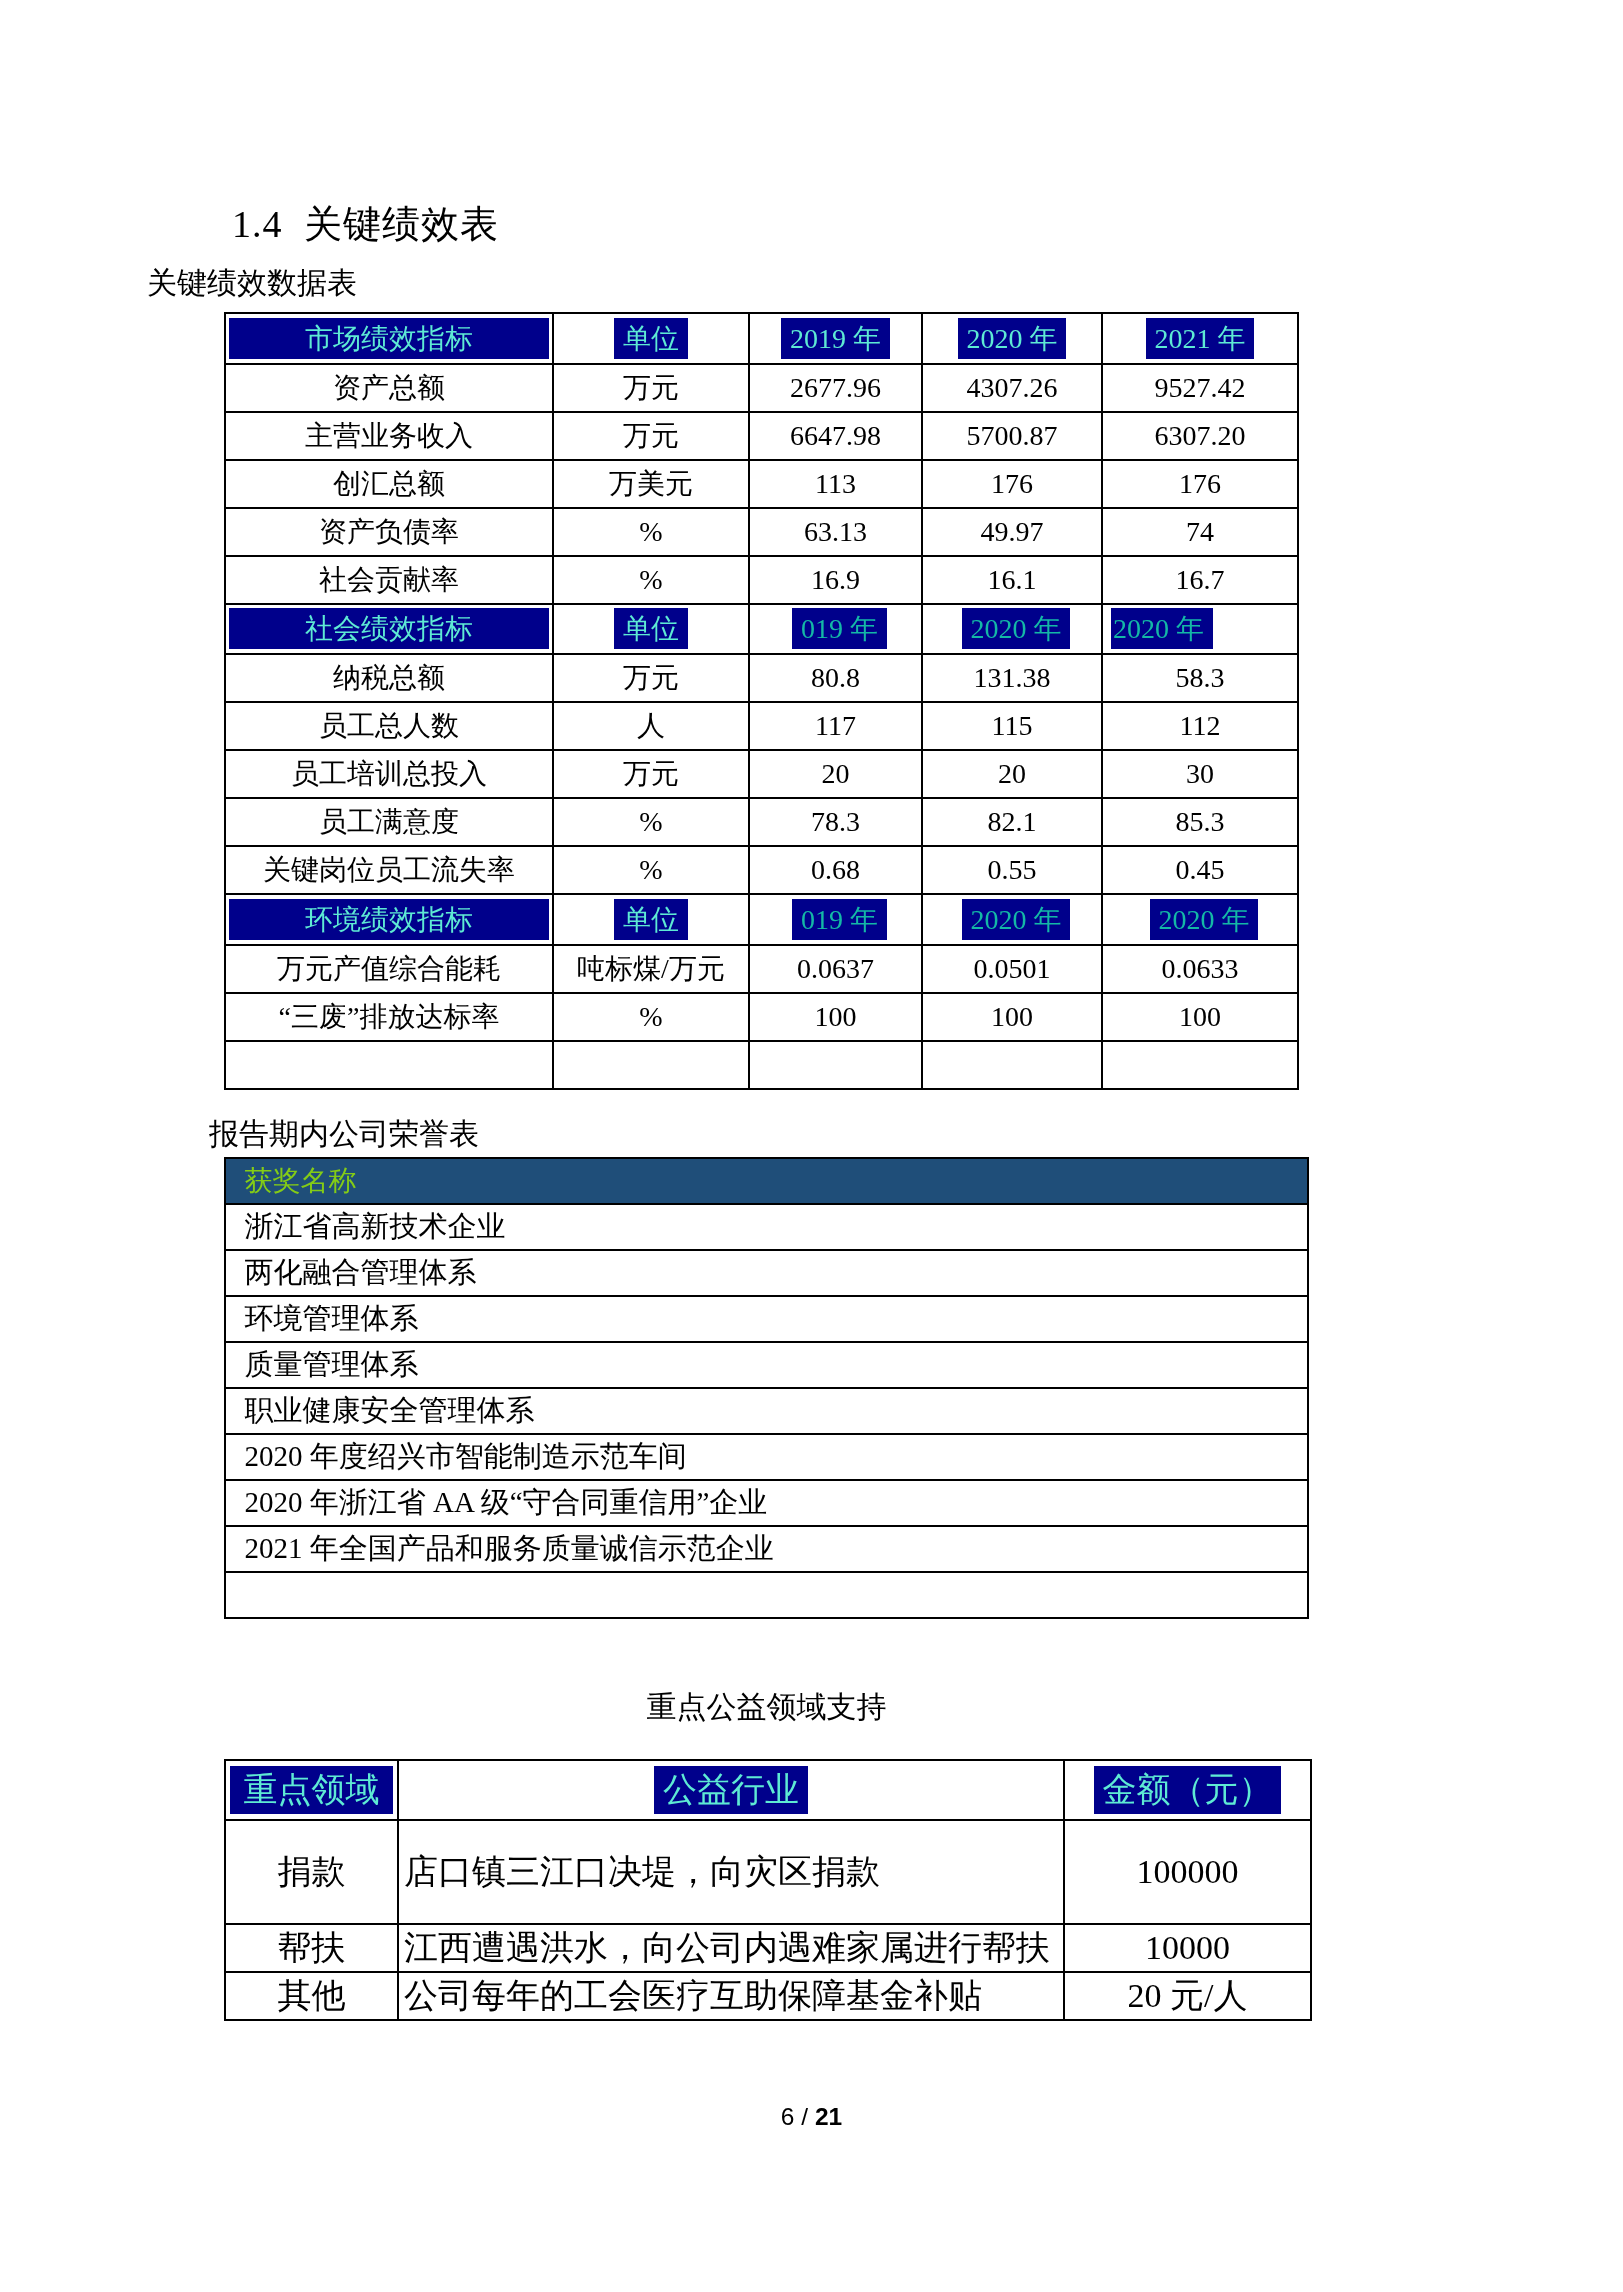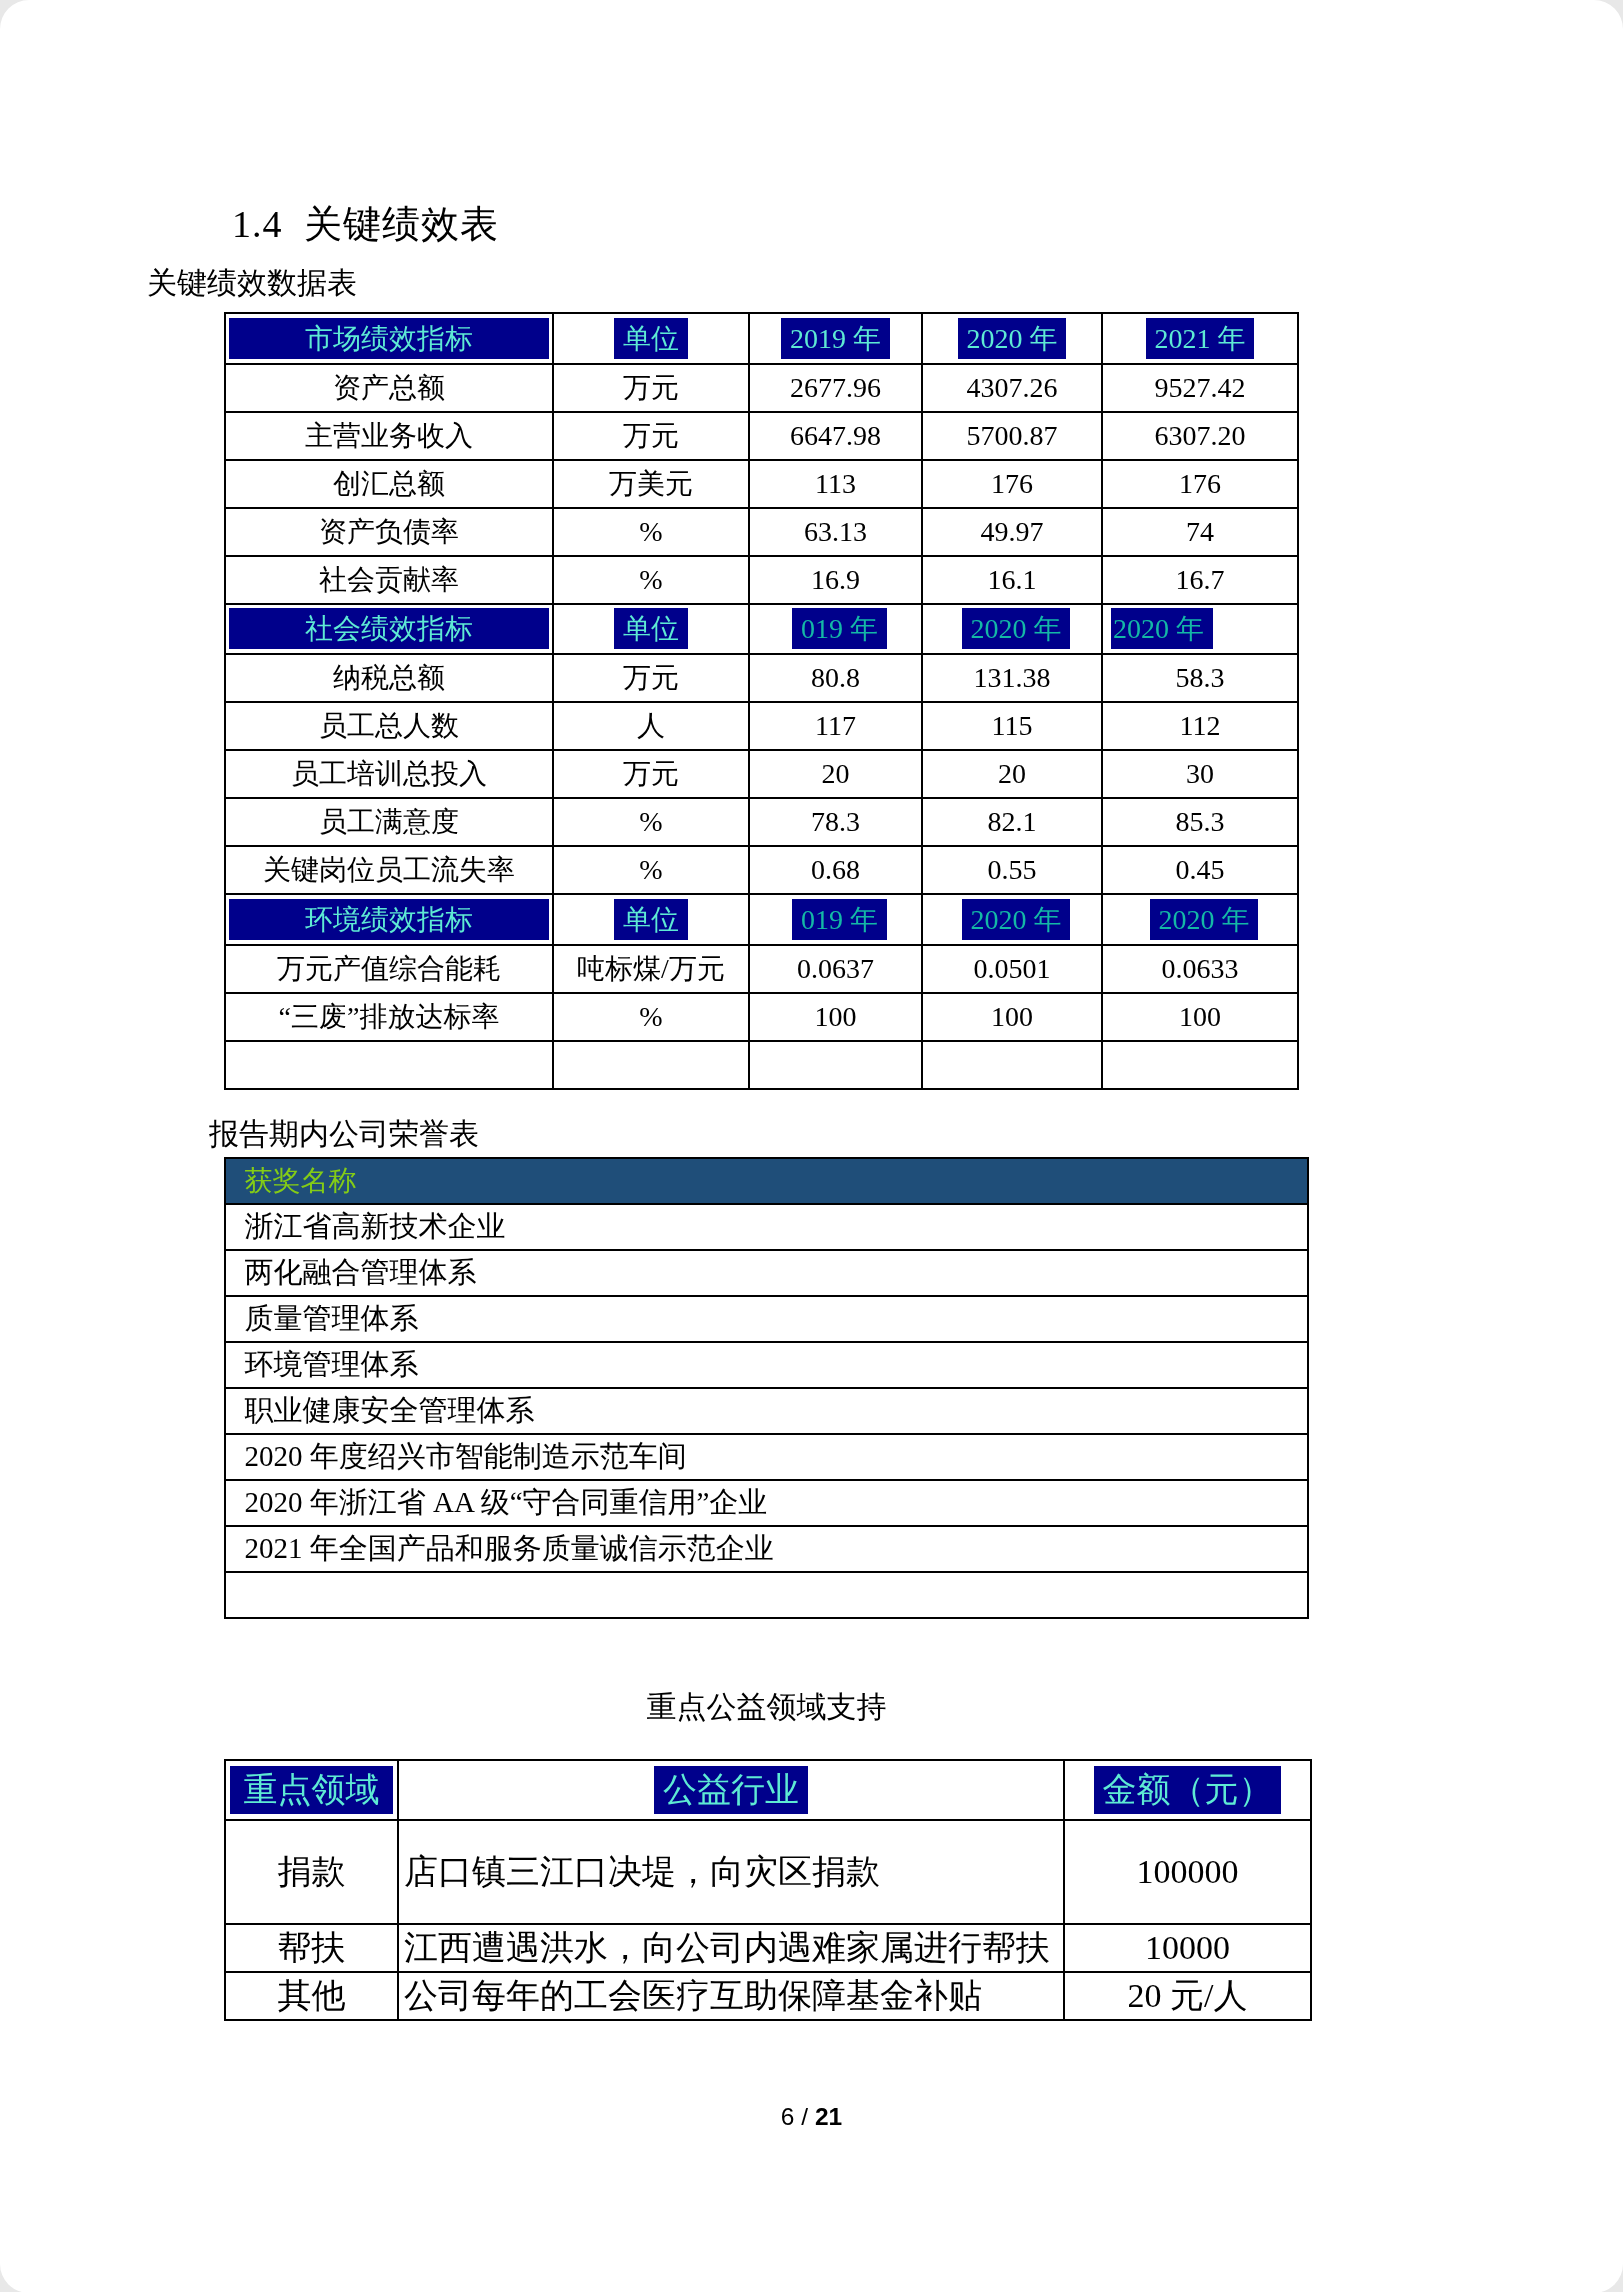--- a/index.html
+++ b/index.html
@@ -9,21 +9,20 @@
   }
   html,body{margin:0;padding:0;background:#e8e8e8;}
   .page{
     position:relative;
     width:1623px;height:2293px;
     background:#ffffff;
     margin:0 auto;
     font-family:"Liberation Serif","DejaVu Serif",serif;
     color:var(--ink);
     overflow:hidden;
-    border-radius:29px;
   }
   
   .section-heading{
     position:absolute;left:232px;top:202px;
     font-size:38px;line-height:1.2;letter-spacing:1px;
     white-space:nowrap;
   }
   .section-heading .num{margin-right:21.6px;}
   .kpi-caption{
     position:absolute;left:147px;top:263px;
@@ -263,24 +262,24 @@
       </tr>
     </thead>
     <tbody id="honors-body">
         <tr class="honors-row">
           <td>浙江省高新技术企业</td>
         </tr>
         <tr class="honors-row">
           <td>两化融合管理体系</td>
         </tr>
         <tr class="honors-row">
+          <td>环境管理体系</td>
+        </tr>
+        <tr class="honors-row">
           <td>质量管理体系</td>
-        </tr>
-        <tr class="honors-row">
-          <td>环境管理体系</td>
         </tr>
         <tr class="honors-row">
           <td>职业健康安全管理体系</td>
         </tr>
         <tr class="honors-row">
           <td>2020 年度绍兴市智能制造示范车间</td>
         </tr>
         <tr class="honors-row">
           <td>2020 年浙江省 AA 级“守合同重信用”企业</td>
         </tr>

